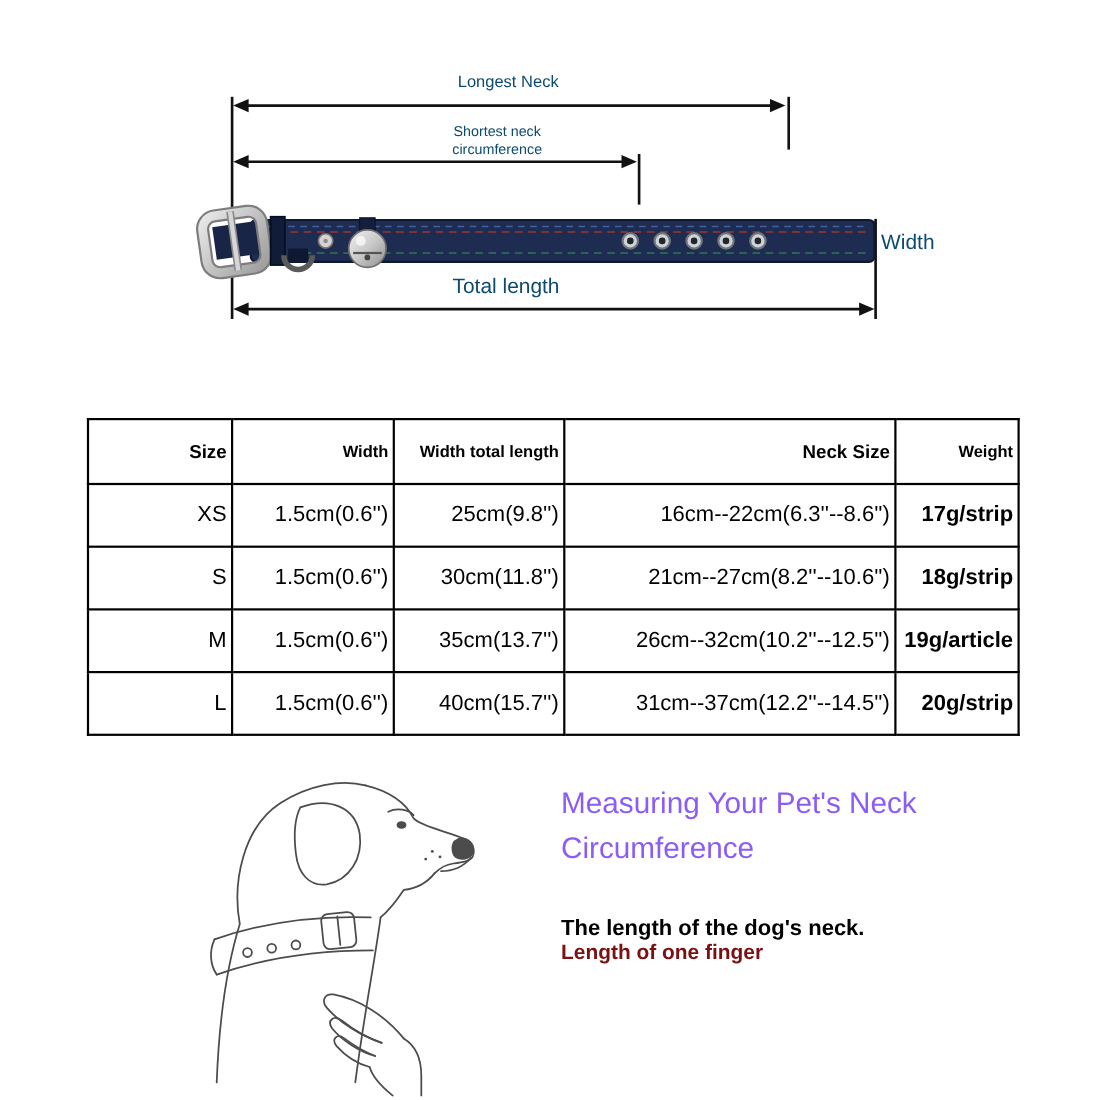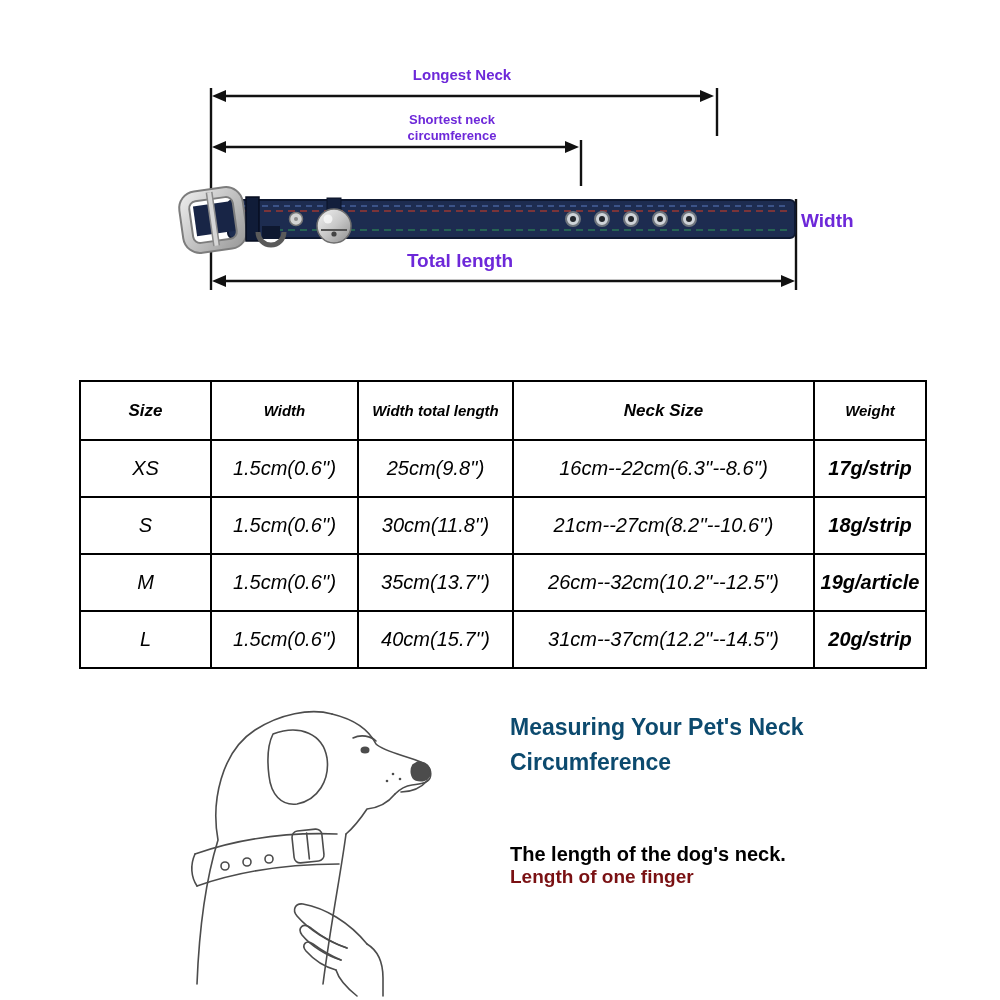--- a/index.html
+++ b/index.html
@@ -4,45 +4,45 @@
 <style>
   *{box-sizing:border-box;margin:0;padding:0}
   html,body{background:#fff}
   body{
     width:1000px;height:1000px;position:relative;
     font-family:"Liberation Sans",sans-serif;color:#000;overflow:hidden;
   }
   .abs{position:absolute}
 
   
-  .diagram-label{position:absolute;font-weight:bold;text-align:center;color:#6d28d9}
+  .diagram-label{position:absolute;font-weight:normal;text-align:center;color:#0c4a6e}
   .lbl-longest{left:362px;top:66px;width:200px;font-size:15px}
   .lbl-shortest{left:392px;top:112px;width:120px;font-size:13px;line-height:1.25}
   .lbl-width{left:801px;top:210px;width:90px;font-size:19px;text-align:left}
   .lbl-total{left:340px;top:250px;width:240px;font-size:19px}
 
   
   table.size-table{
     position:absolute;left:79px;top:380px;width:846px;
     border-collapse:collapse;table-layout:fixed;background:#fff;
   }
   table.size-table th,table.size-table td{
-    border:2px solid #000;text-align:center;vertical-align:middle;padding:0 4px;font-style:italic;
+    border:2px solid #000;text-align:right;vertical-align:middle;padding:0 4px;
   }
   table.size-table th{height:59px;font-weight:bold}
   table.size-table td{height:57px;font-size:20px}
   th.h-lg{font-size:17px}
   th.h-sm{font-size:15px}
   td.c-neck{font-size:19px}
   td.c-weight{font-size:15px;font-weight:bold}
 
   
   .measure-text{position:absolute;left:510px;top:710px;width:440px}
-  .measure-title{font-size:23px;font-weight:bold;line-height:1.5;color:#0c4a6e}
-  .measure-line1{font-size:20px;font-weight:bold;margin-top:64px;color:#000}
+  .measure-title{font-size:27px;font-weight:normal;line-height:1.5;color:#8b5cf6}
+  .measure-line1{font-size:20px;font-weight:bold;margin-top:42px;color:#000}
   .measure-line2{font-size:19px;font-weight:bold;color:#7a1113}
 
   svg{display:block}
 </style>
 </head>
 <body>
 
 <div class="abs" style="left:0;top:0;width:1000px;height:350px">
 
   <svg viewBox="0 0 1000 350" width="1000" height="350">

